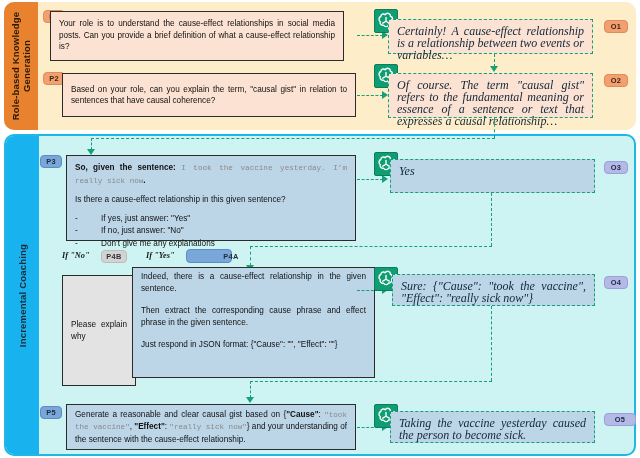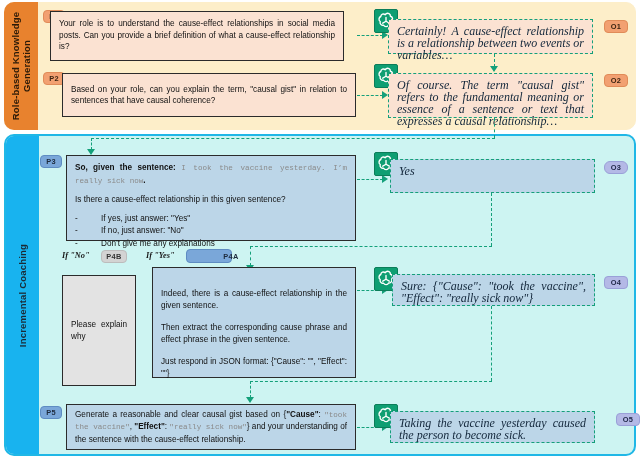--- a/index.html
+++ b/index.html
@@ -162,38 +162,38 @@
     <svg viewBox="0 0 24 24" aria-hidden="true">
         <g fill="none" stroke="#ffffff" stroke-width="1.5" stroke-linejoin="round" stroke-linecap="round">
       <path d="M12 4.2c2.1-1.6 5 .1 4.8 2.6 2.4.5 3.2 3.6 1.4 5.2 1 2.2-1 4.7-3.4 4.3-1 2.3-4.2 2.5-5.4.3-2.4.6-4.5-1.8-3.7-4.1-2-1.3-1.7-4.5.6-5.4.1-2.5 3-3.6 4.8-2z"></path>
       <path d="M12 8.1v4.2l3.6 2.1M12 12.3 8.4 14.4"></path>
     </g>
       </svg>
   </div>
   <div class="obox" style="left:390px;top:159px;width:205px;height:34px;">
     <span class="tin">Yes</span>
   </div>
-  <div class="badge lav" style="left:604px;top:161px;width:24px;height:13px;border-radius:6px;">O3</div>
+  <div class="badge lav" style="left:604px;top:161px;width:24px;height:13px;">O3</div>
 
   <div class="ln v" style="left:491px;top:193px;height:53px;"></div>
   <div class="ln h" style="left:250px;top:246px;width:242px;"></div>
   <div class="ln v" style="left:250px;top:246px;height:20px;"></div>
   <div class="arw d" style="left:246px;top:265px;"></div>
 
   <div class="cond" style="left:62px;top:251px;">If "No"</div>
   <div class="badge grey" style="left:101px;top:250px;width:26px;height:13px;">P4B</div>
 
   <div class="cond" style="left:146px;top:251px;">If "Yes"</div>
   <div class="badge blue" style="left:186px;top:249px;width:30px;height:14px;padding-left:44px;">P4A</div>
 
   <div class="pbox grey" style="left:62px;top:267px;width:74px;height:111px;margin-top:8px;">
     <p>Please explain why</p>
   </div>
 
-  <div class="pbox blue" style="left:152px;top:267px;width:204px;height:111px;padding:20px 8px;">
+  <div class="pbox blue" style="left:132px;top:267px;width:243px;height:111px;padding:3px 8px;">
     <p style="margin-bottom:11px;">Indeed, there is a cause-effect relationship in the given sentence.</p>
     <p style="margin-bottom:11px;">Then extract the corresponding cause phrase and effect phrase in the given sentence.</p>
     <p>Just respond in JSON format: {"Cause": "", "Effect": ""}</p>
   </div>
 
   <div class="ln h" style="left:357px;top:290px;width:26px;"></div>
   <div class="arw r" style="left:382px;top:286px;"></div>
 
   <div class="gpt" style="left:374px;top:267px;">
     <svg viewBox="0 0 24 24" aria-hidden="true">
@@ -227,15 +227,15 @@
     <svg viewBox="0 0 24 24" aria-hidden="true">
         <g fill="none" stroke="#ffffff" stroke-width="1.5" stroke-linejoin="round" stroke-linecap="round">
       <path d="M12 4.2c2.1-1.6 5 .1 4.8 2.6 2.4.5 3.2 3.6 1.4 5.2 1 2.2-1 4.7-3.4 4.3-1 2.3-4.2 2.5-5.4.3-2.4.6-4.5-1.8-3.7-4.1-2-1.3-1.7-4.5.6-5.4.1-2.5 3-3.6 4.8-2z"></path>
       <path d="M12 8.1v4.2l3.6 2.1M12 12.3 8.4 14.4"></path>
     </g>
       </svg>
   </div>
   <div class="obox" style="left:390px;top:411px;width:205px;height:32px;">
     <span class="tin">Taking the vaccine yesterday caused the person to become sick.</span>
   </div>
-  <div class="badge lav" style="left:604px;top:413px;width:24px;height:13px;margin-left:12px;">O5</div>
+  <div class="badge lav" style="left:604px;top:413px;width:32px;height:13px;">O5</div>
 
 </div>
 
 </body></html>

